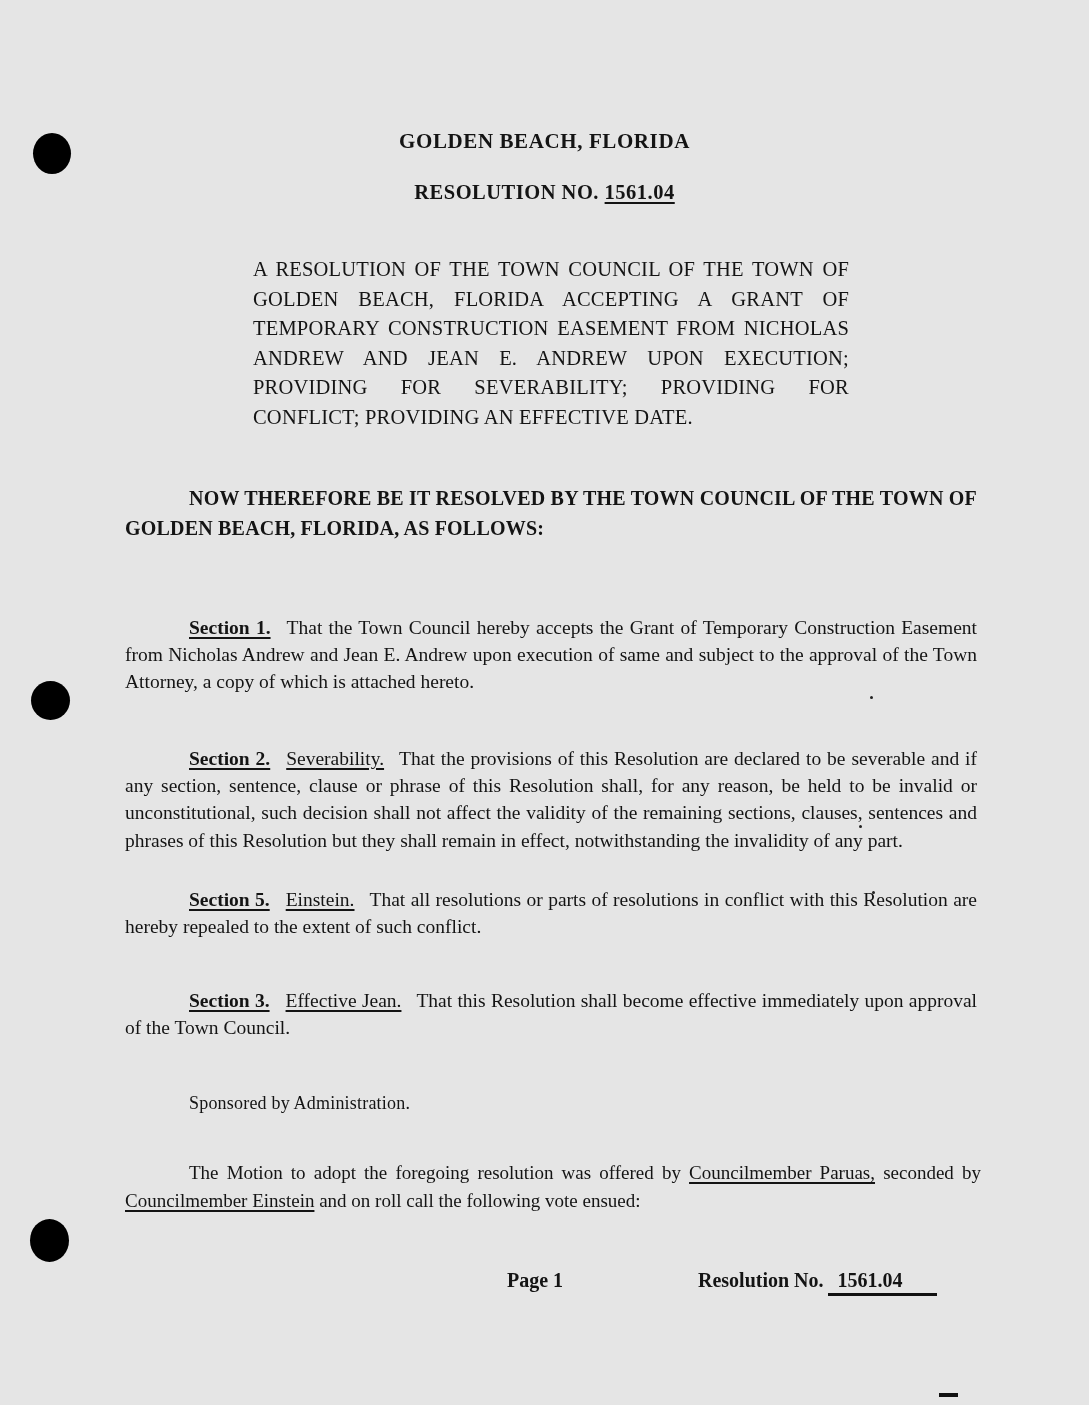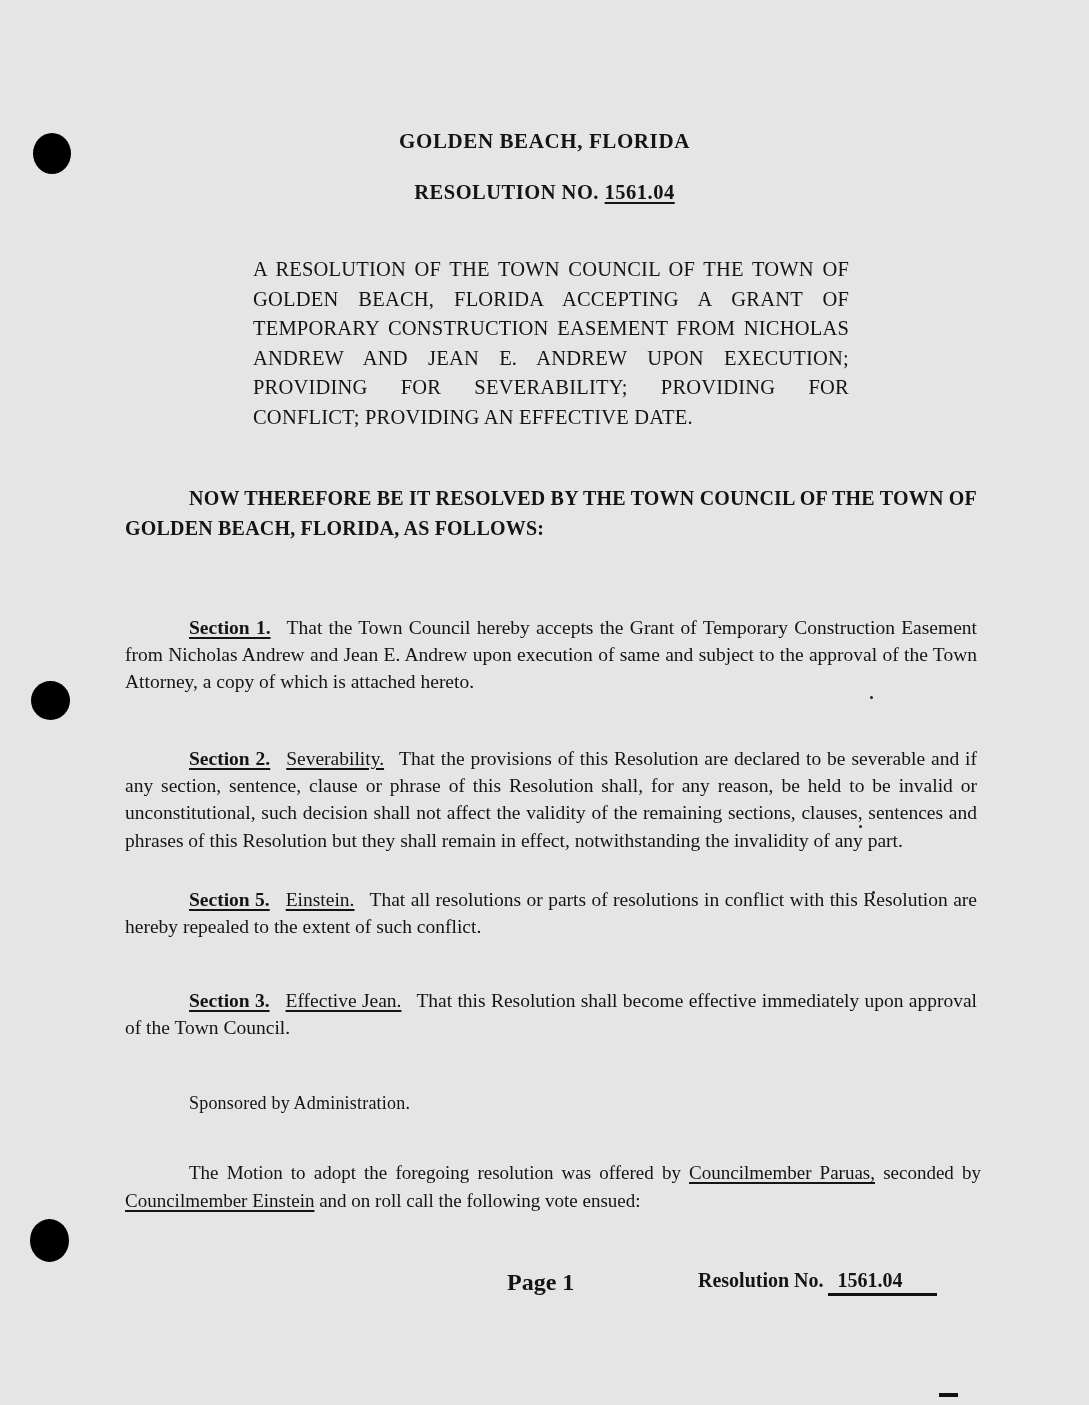--- a/index.html
+++ b/index.html
@@ -51,21 +51,21 @@
   .sec-heading:empty{margin-right:0;}
 
   .sponsored{left:189px;top:1093px;font-size:18px;font-weight:normal;letter-spacing:0.2px;}
 
   .motion{
     left:125px;top:1159px;width:856px;
     font-size:19px;line-height:27.5px;
     text-indent:64px;
   }
 
-  .footer-page{left:507px;top:1269px;font-size:24px;font-weight:bold;}
+  .footer-page{left:507px;top:1269px;font-size:20px;font-weight:bold;}
   .footer-res{left:698px;top:1269px;font-size:20px;font-weight:bold;}
   .footer-line{border-bottom:3px solid #111;padding:0 34px 2px 10px;margin-left:4px;}
 </style>
 </head>
 <body>
 
 <div class="page">
 
   <div class="hole" style="left:33px;top:133px;width:38px;height:41px;"></div>
   <div class="hole" style="left:31px;top:681px;width:39px;height:39px;"></div>

